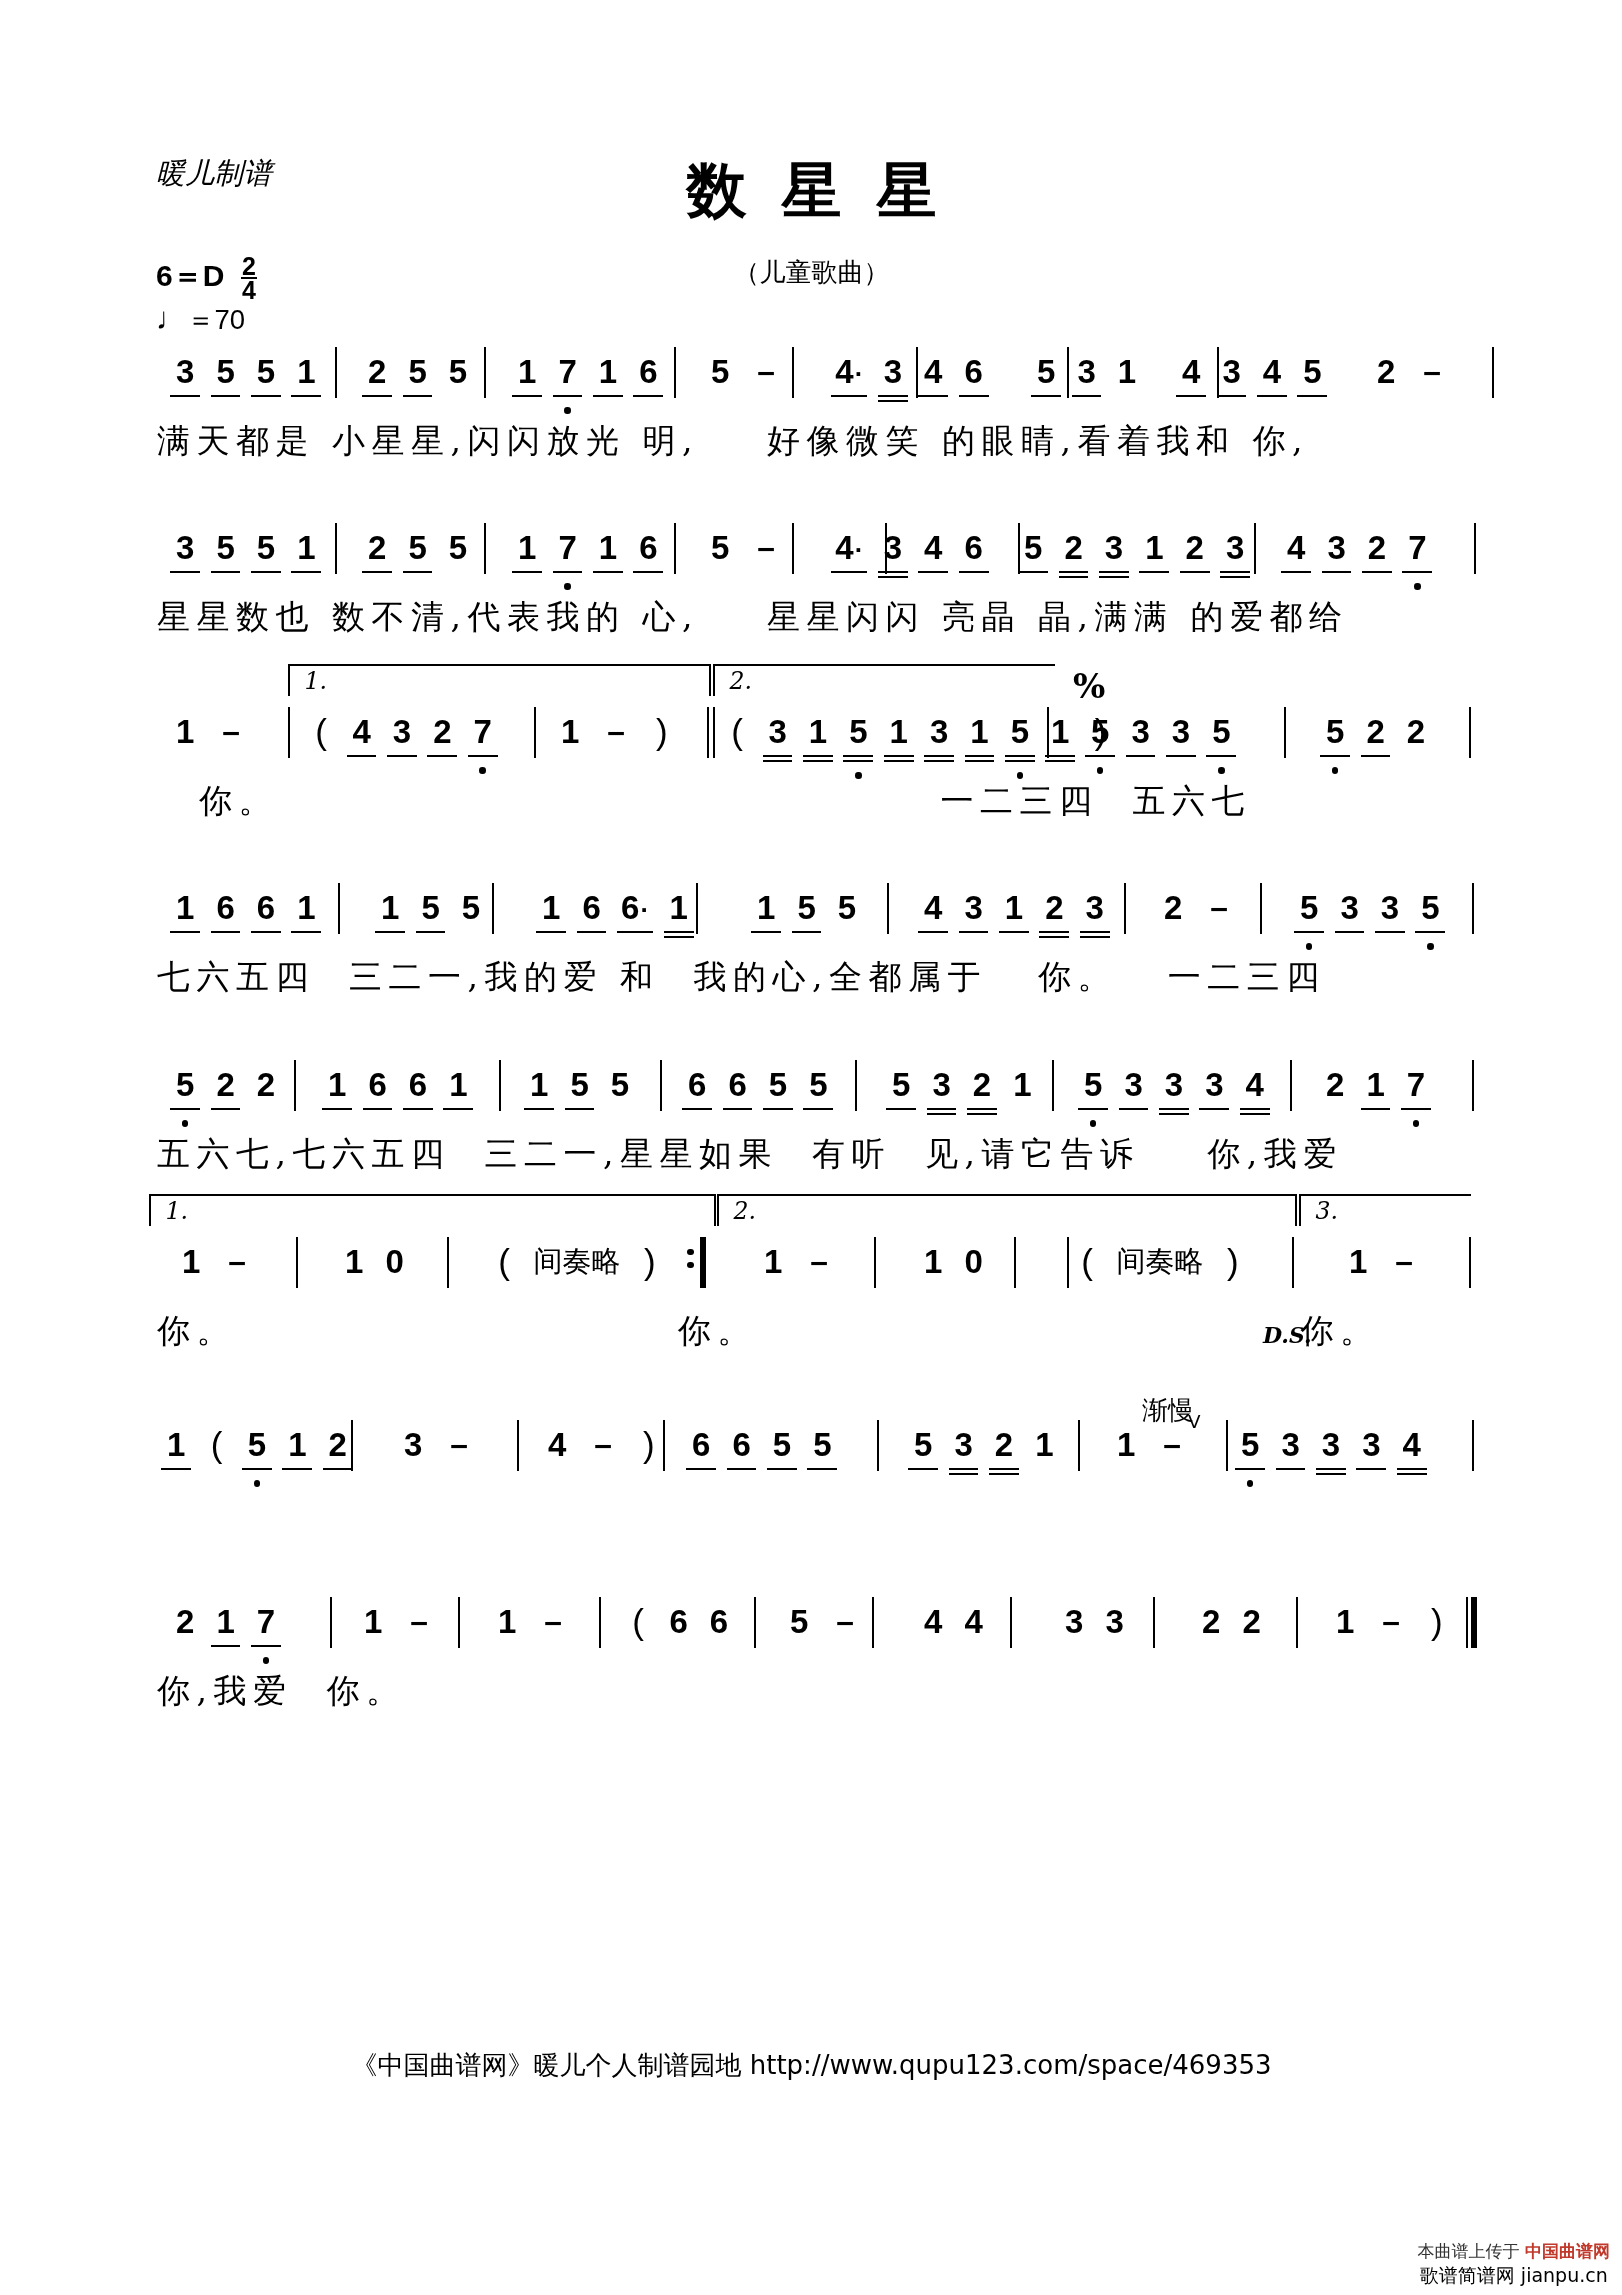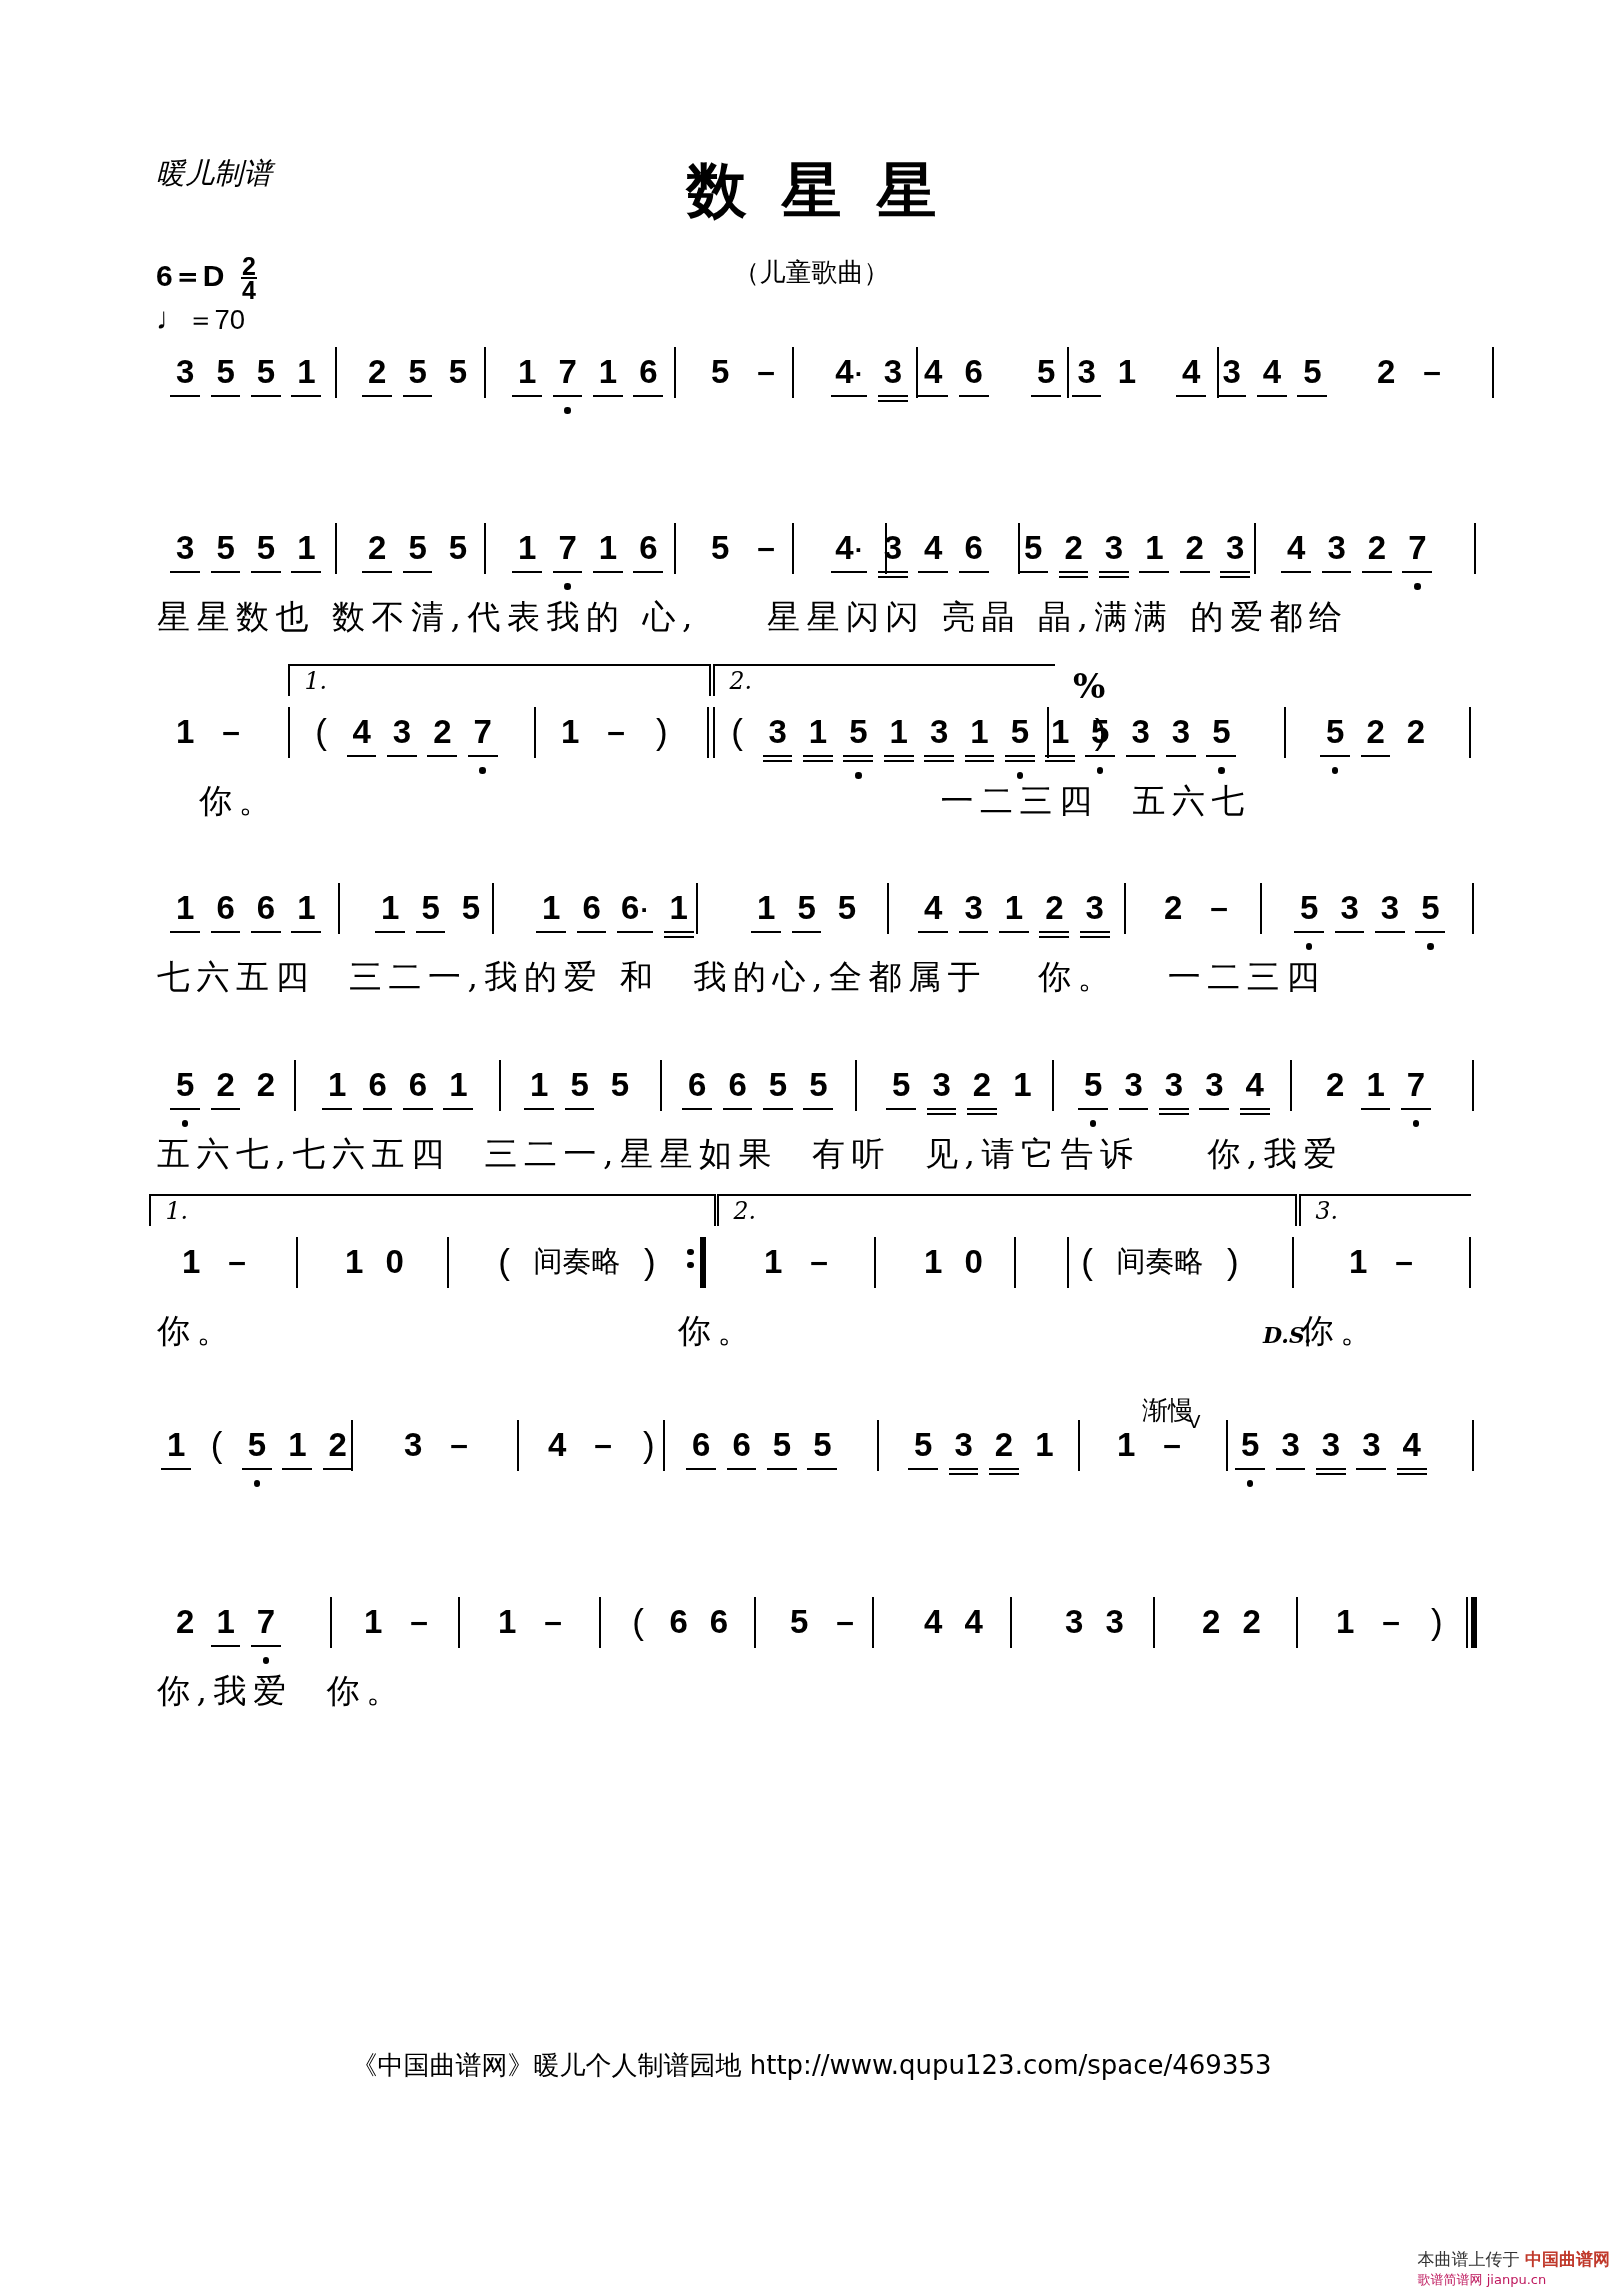--- a/index.html
+++ b/index.html
@@ -34,21 +34,21 @@
   .ending-label { position:absolute; top:1.3px; left:14.4px; font-family:"DejaVu Serif", serif; font-style:italic; font-size:23.6px; }
   .segno { position:absolute; font-family:"DejaVu Serif", serif; font-size:34px; font-weight:bold; }
   .ds { position:absolute; font-family:"DejaVu Serif", serif; font-style:italic; font-weight:bold; font-size:22px; }
   .annot { position:absolute; font-size:26px; font-family:"DejaVu Sans", sans-serif; }
   .interlude { font-weight:normal; font-size:29px; font-family:"DejaVu Sans", sans-serif; }
   .repeat-dots { position:absolute; width:6.5px; }
   .repeat-dots i { display:block; width:6.5px; height:6.5px; border-radius:50%; background:#000; margin:6.5px 0; }
   .footer { left:0; width:1623px; top:2048px; text-align:center; font-family:"DejaVu Sans", sans-serif; font-size:26px; }
   .watermark { right:13px; bottom:6.5px; font-size:17px; color:#333; font-family:"DejaVu Sans", sans-serif; }
   .watermark .red { color:#c0392b; font-weight:bold; }
-  .watermark .sub { display:block; font-size:13px; color:#be185d; text-align:left; }
+  .watermark .sub { display:block; font-size:19px; color:#000000; text-align:center; }
 </style>
 </head>
 <body>
 
 <div class="abs maker">暖儿制谱</div>
 <div class="abs title">数星星</div>
 <div class="abs subtitle">（儿童歌曲）</div>
 <div class="abs key">
   <span>6＝D</span>
   <span class="ts">
@@ -105,20 +105,21 @@
       <div class="measure" style="left: 1171px; top: 5.2px;">
         <span class="tok u1" style="margin: 0px 9.2px;">4</span>
         <span class="tok u1" style="margin: 0px 9.2px;">3</span>
         <span class="tok u1" style="margin: 0px 9.2px;">4</span>
         <span class="tok u1" style="margin: 0px 9.2px;">5</span>
       </div>
       <div class="measure" style="left: 1366px; top: 5.2px;">
         <span class="tok" style="margin: 0px 9.2px;">2</span>
         <span class="tok" style="margin: 0px 9.2px;">－</span>
       </div>
+      <div class="lyrics" style="left: 157px; top: 72px;">满天都是 小星星,闪闪放光 明,    好像微笑 的眼睛,看着我和 你,</div>
     </div>
     <div class="row" style="top: 523px;">
       <div class="barline" style="left: 335px; top: 0px;"></div>
       <div class="barline" style="left: 484px; top: 0px;"></div>
       <div class="barline" style="left: 674px; top: 0px;"></div>
       <div class="barline" style="left: 792px; top: 0px;"></div>
       <div class="barline" style="left: 885px; top: 0px;"></div>
       <div class="barline" style="left: 1018px; top: 0px;"></div>
       <div class="barline" style="left: 1254px; top: 0px;"></div>
       <div class="barline" style="left: 1474px; top: 0px;"></div>

